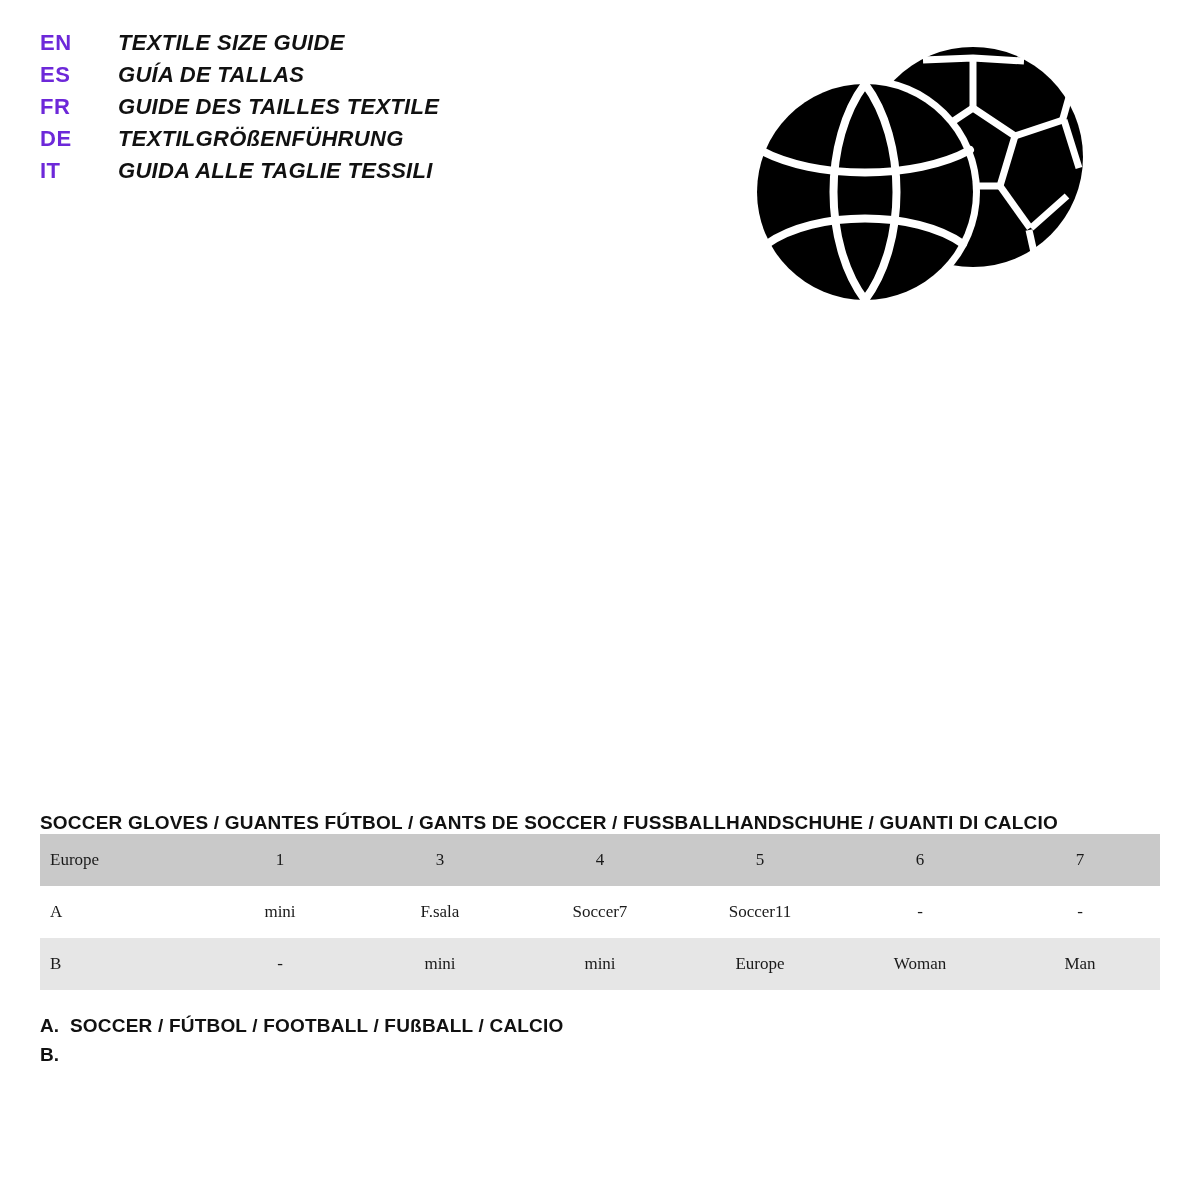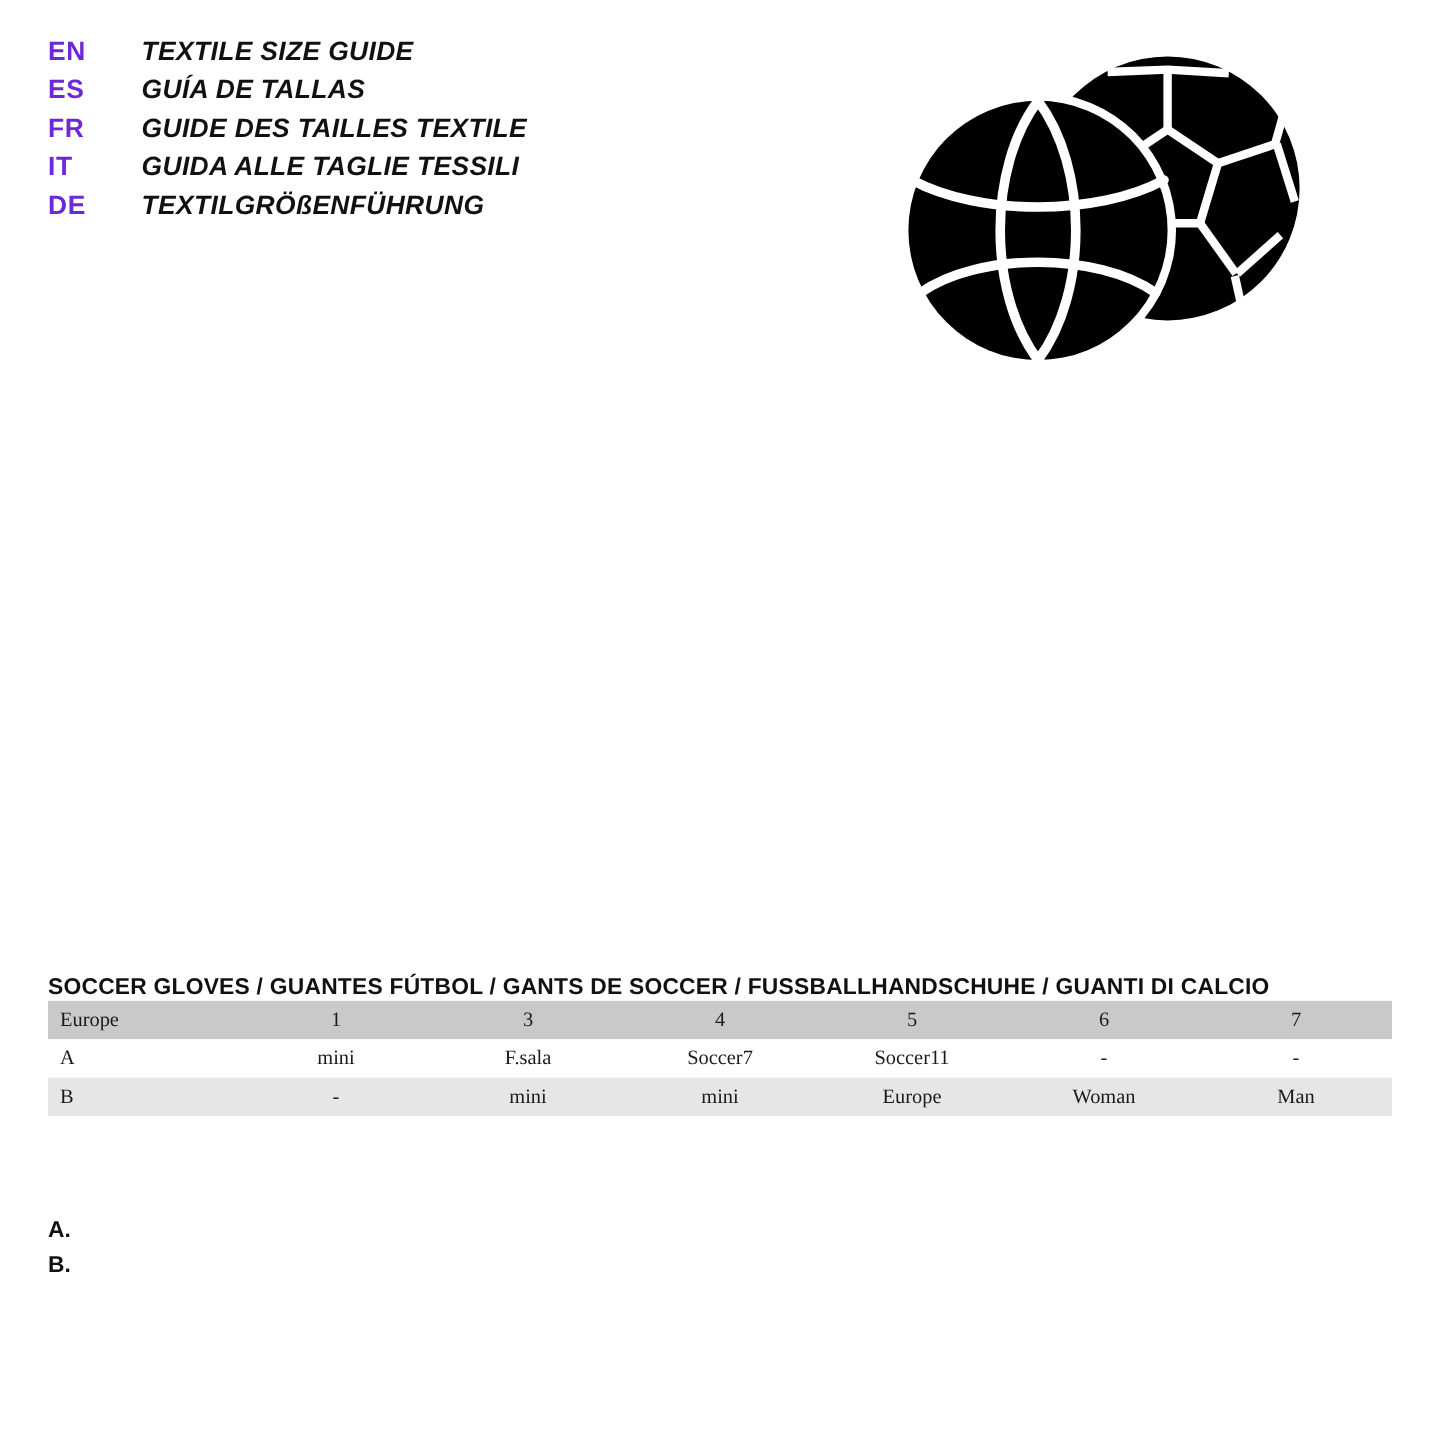--- a/index.html
+++ b/index.html
@@ -72,21 +72,21 @@
     border-collapse: collapse;
     width: 1120px;
     table-layout: fixed;
   }
   table.size-table td {
     height: 32px;
     font-size: 17px;
     text-align: center;
     font-family: "Liberation Serif", serif;
     color: #1a1a1a;
-    padding: 0;
+    padding: 10px;
   }
   table.size-table td.first-col {
     text-align: left;
     padding-left: 10px;
   }
   tr.row-head td {
     background: #c9c9c9;
   }
   tr.row-alt td {
     background: #e6e6e6;
@@ -135,27 +135,27 @@
     <div class="lang-code">ES</div>
     <div class="lang-text">GUÍA DE TALLAS</div>
   </div>
 
   <div class="lang-row">
     <div class="lang-code">FR</div>
     <div class="lang-text">GUIDE DES TAILLES TEXTILE</div>
   </div>
 
   <div class="lang-row">
+    <div class="lang-code">DE</div>
+    <div class="lang-text">TEXTILGRÖßENFÜHRUNG</div>
+  </div>
+
+  <div class="lang-row">
     <div class="lang-code">IT</div>
     <div class="lang-text">GUIDA ALLE TAGLIE TESSILI</div>
-  </div>
-
-  <div class="lang-row">
-    <div class="lang-code">DE</div>
-    <div class="lang-text">TEXTILGRÖßENFÜHRUNG</div>
   </div>
 
 </div>
 
 <div class="balls">
   <svg width="400" height="290" viewBox="0 0 400 290" xmlns="http://www.w3.org/2000/svg">
 
     <g>
       <circle cx="258" cy="117" r="110" fill="#000000"></circle>
       <g stroke="#ffffff" stroke-width="7" fill="none" stroke-linejoin="round">
@@ -226,17 +226,18 @@
         <td>Woman</td>
         <td>Man</td>
       </tr>
     </tbody>
   </table>
 </div>
 
 <div class="legend">
   <div class="legend-row">
     <div class="legend-key">A.</div>
+    <div class="legend-text">SOCCER / FÚTBOL / FOOTBALL / FUßBALL / CALCIO</div>
   </div>
   <div class="legend-row">
     <div class="legend-key">B.</div>
   </div>
 </div>
 
 </body></html>

